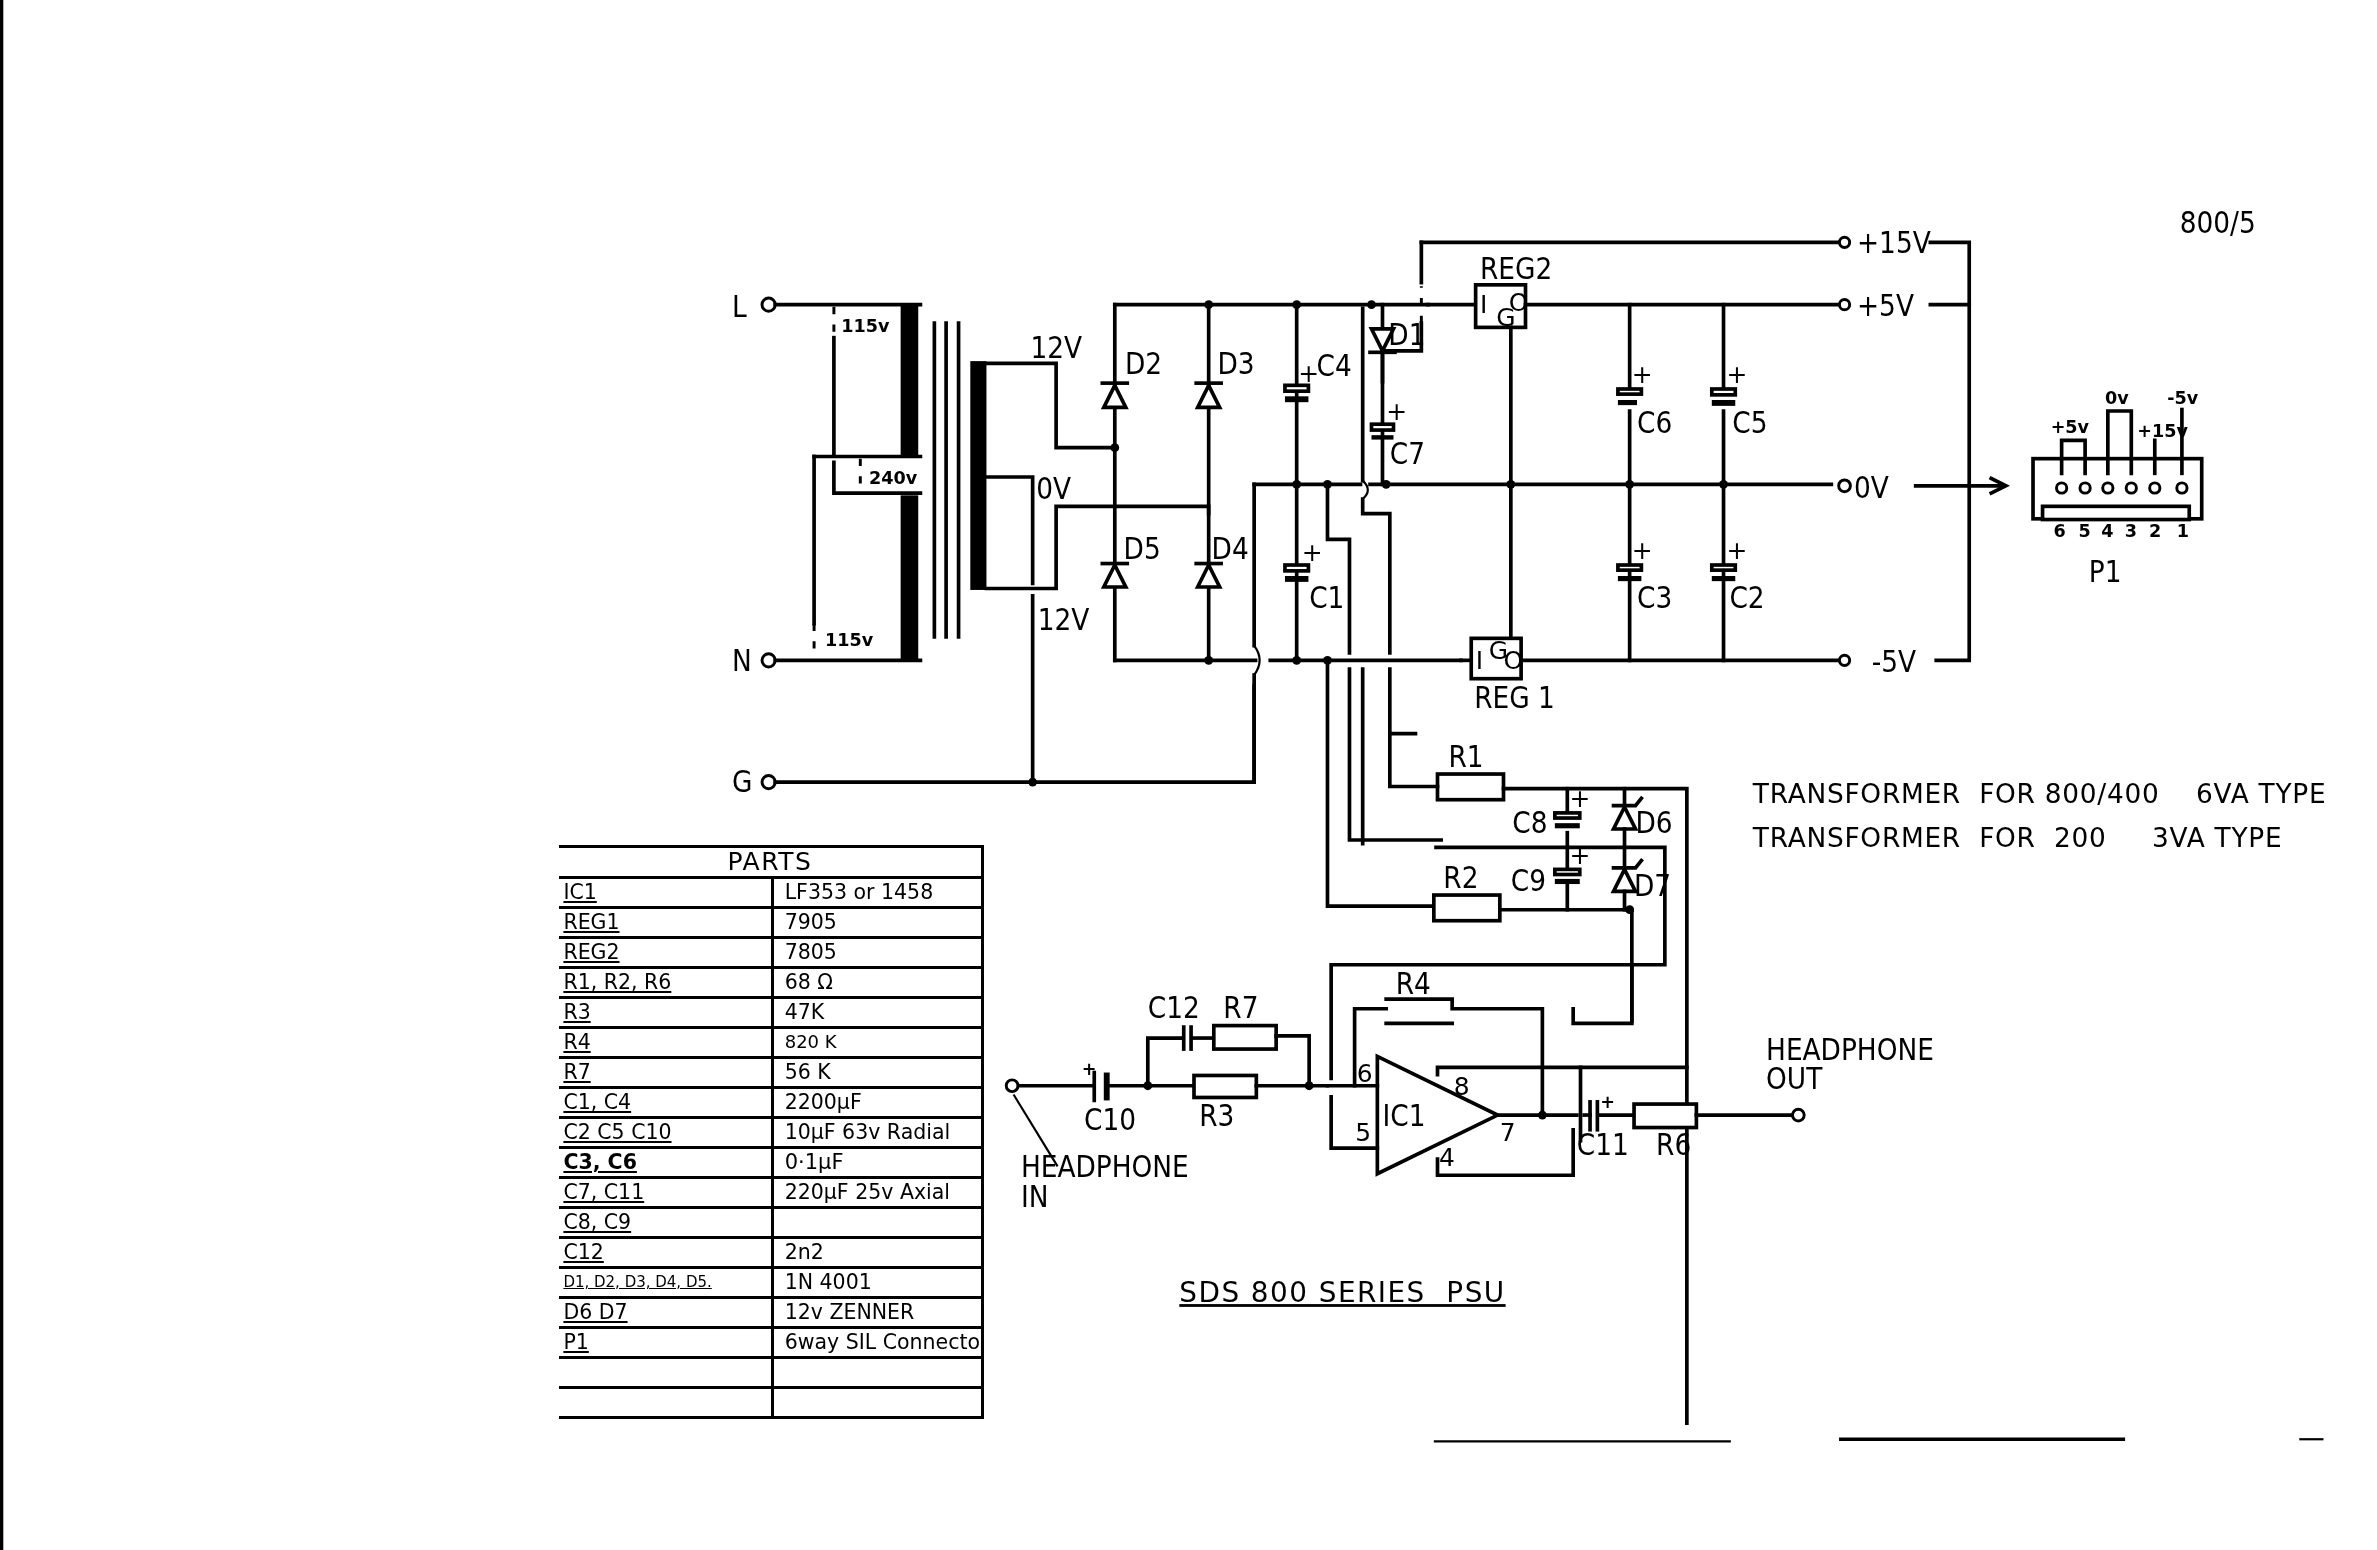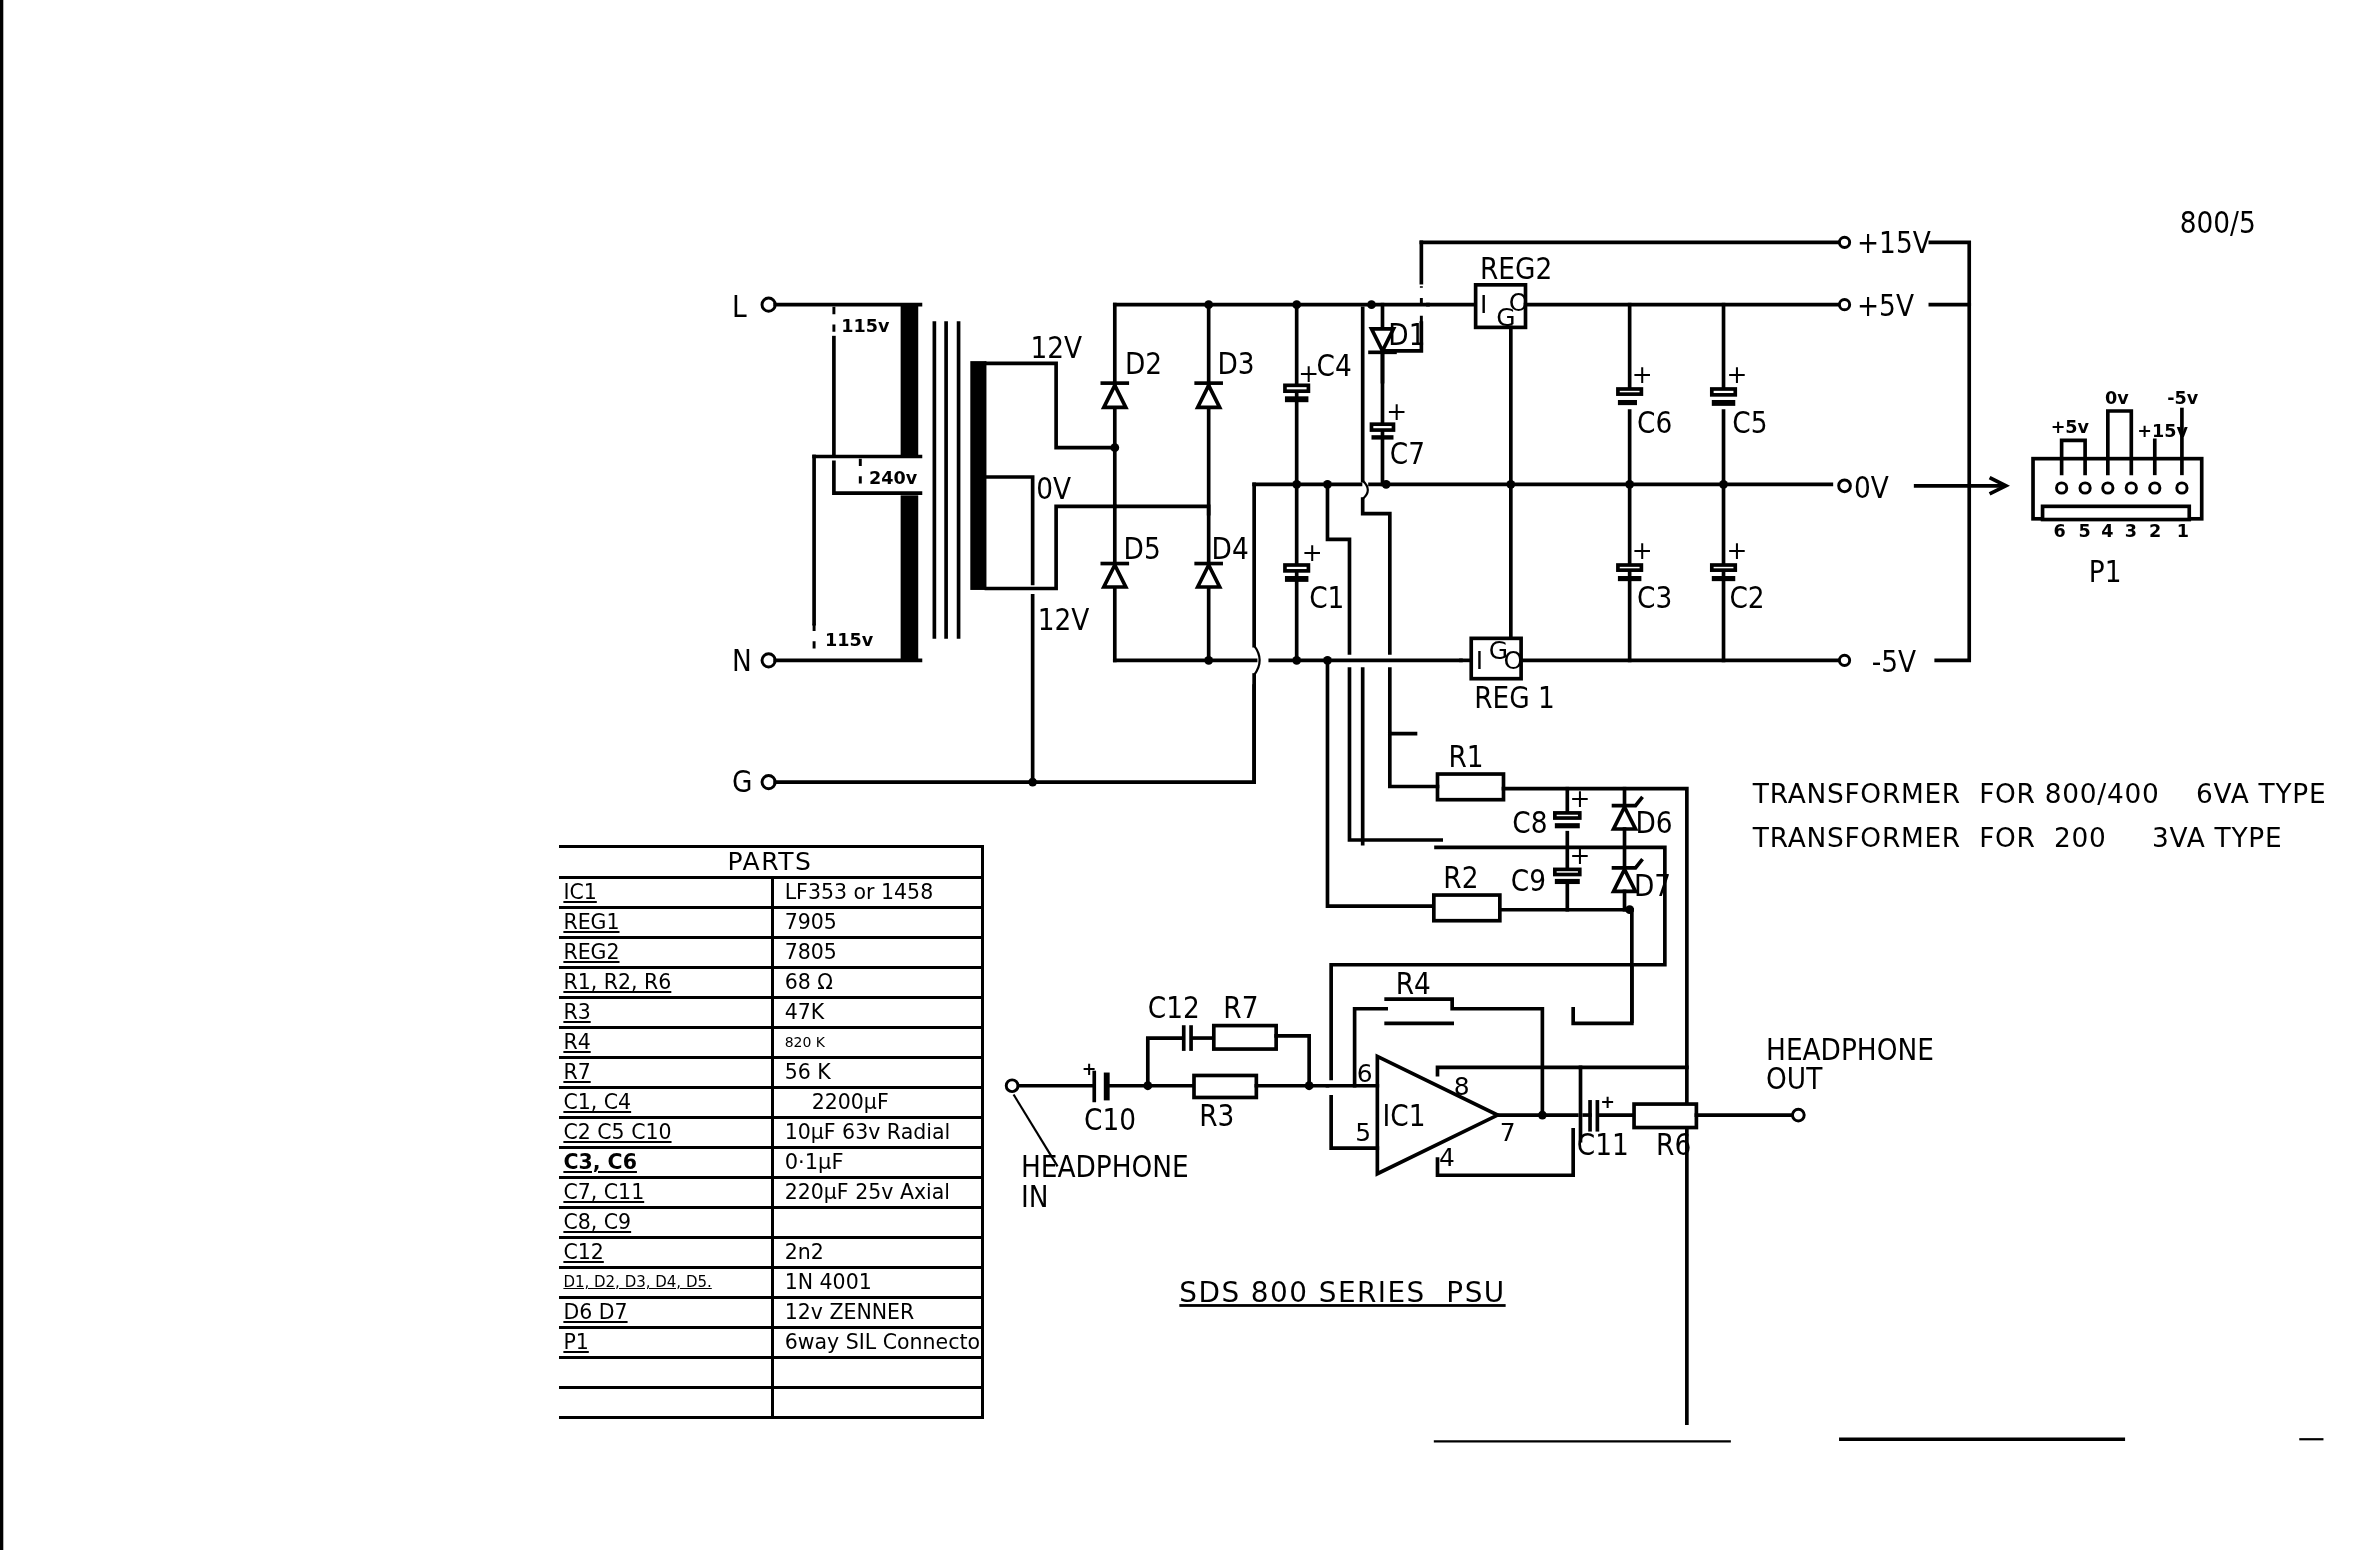--- a/index.html
+++ b/index.html
@@ -374,27 +374,27 @@
       <div style="display: flex; height: 27px; border-bottom: 3.7px solid rgb(0, 0, 0); border-right: 3.7px solid rgb(0, 0, 0);">
         <div style="width: 208px; border-right: 3.7px solid rgb(0, 0, 0); font-size: 20.5px; line-height: 26.4px; padding-left: 4.4px; white-space: nowrap; overflow: hidden; text-decoration: underline;">R1, R2, R6</div>
         <div style="flex: 1 1 0%; font-size: 20.5px; line-height: 26.4px; padding-left: 10.3px; white-space: nowrap; overflow: hidden; border-radius: 11px;">68 Ω</div>
       </div>
       <div style="display: flex; height: 27px; border-bottom: 3.7px solid rgb(0, 0, 0); border-right: 3.7px solid rgb(0, 0, 0);">
         <div style="width: 208px; border-right: 3.7px solid rgb(0, 0, 0); font-size: 20.5px; line-height: 26.4px; padding-left: 4.4px; white-space: nowrap; overflow: hidden; text-decoration: underline;">R3</div>
         <div style="flex: 1 1 0%; font-size: 20.5px; line-height: 26.4px; padding-left: 10.3px; white-space: nowrap; overflow: hidden;">47K</div>
       </div>
       <div style="display: flex; height: 27px; border-bottom: 3.7px solid rgb(0, 0, 0); border-right: 3.7px solid rgb(0, 0, 0);">
         <div style="width: 208px; border-right: 3.7px solid rgb(0, 0, 0); font-size: 20.5px; line-height: 26.4px; padding-left: 4.4px; white-space: nowrap; overflow: hidden; text-decoration: underline;">R4</div>
-        <div style="flex: 1 1 0%; font-size: 14px; line-height: 26.4px; padding-left: 10.3px; white-space: nowrap; overflow: hidden;">820 K</div>
+        <div style="flex: 1 1 0%; font-size: 18px; line-height: 26.4px; padding-left: 10.3px; white-space: nowrap; overflow: hidden;">820 K</div>
       </div>
       <div style="display: flex; height: 27px; border-bottom: 3.7px solid rgb(0, 0, 0); border-right: 3.7px solid rgb(0, 0, 0);">
         <div style="width: 208px; border-right: 3.7px solid rgb(0, 0, 0); font-size: 20.5px; line-height: 26.4px; padding-left: 4.4px; white-space: nowrap; overflow: hidden; text-decoration: underline;">R7</div>
         <div style="flex: 1 1 0%; font-size: 20.5px; line-height: 26.4px; padding-left: 10.3px; white-space: nowrap; overflow: hidden;">56 K</div>
       </div>
-      <div style="display: flex; height: 27px; border-bottom: 3.7px solid rgb(0, 0, 0); border-right: 3.7px solid rgb(0, 0, 0); gap: 27px;">
+      <div style="display: flex; height: 27px; border-bottom: 3.7px solid rgb(0, 0, 0); border-right: 3.7px solid rgb(0, 0, 0);">
         <div style="width: 208px; border-right: 3.7px solid rgb(0, 0, 0); font-size: 20.5px; line-height: 26.4px; padding-left: 4.4px; white-space: nowrap; overflow: hidden; text-decoration: underline;">C1, C4</div>
         <div style="flex: 1 1 0%; font-size: 20.5px; line-height: 26.4px; padding-left: 10.3px; white-space: nowrap; overflow: hidden;">2200µF</div>
       </div>
       <div style="display: flex; height: 27px; border-bottom: 3.7px solid rgb(0, 0, 0); border-right: 3.7px solid rgb(0, 0, 0);">
         <div style="width: 208px; border-right: 3.7px solid rgb(0, 0, 0); font-size: 20.5px; line-height: 26.4px; padding-left: 4.4px; white-space: nowrap; overflow: hidden; text-decoration: underline;">C2 C5 C10</div>
         <div style="flex: 1 1 0%; font-size: 20.5px; line-height: 26.4px; padding-left: 10.3px; white-space: nowrap; overflow: hidden;">10µF 63v Radial</div>
       </div>
       <div style="display: flex; height: 27px; border-bottom: 3.7px solid rgb(0, 0, 0); border-right: 3.7px solid rgb(0, 0, 0);">
         <div style="width: 208px; border-right: 3.7px solid rgb(0, 0, 0); font-size: 20.5px; line-height: 26.4px; padding-left: 4.4px; white-space: nowrap; overflow: hidden; text-decoration: underline; font-weight: bold;">C3, C6</div>
         <div style="flex: 1 1 0%; font-size: 21px; line-height: 26.4px; padding-left: 10.3px; white-space: nowrap; overflow: hidden;">0·1µF</div>

